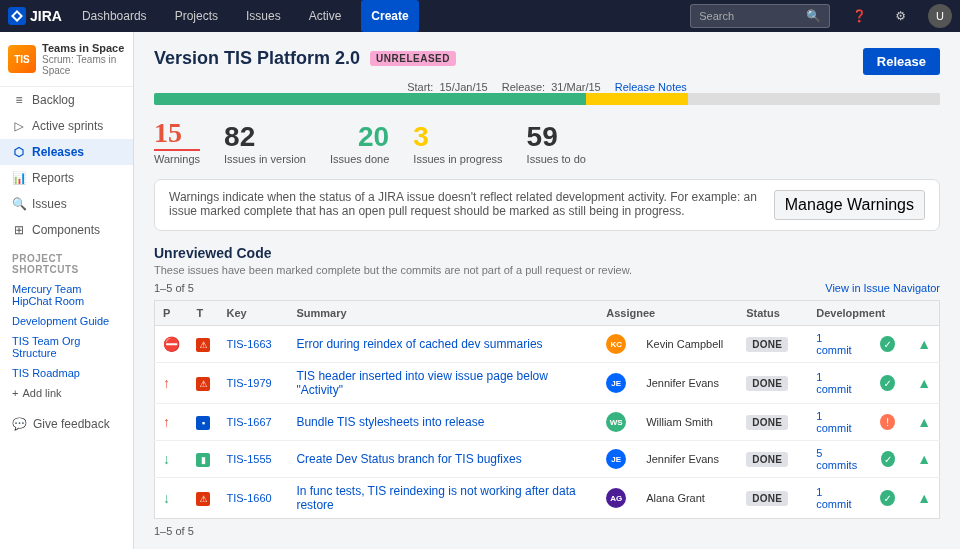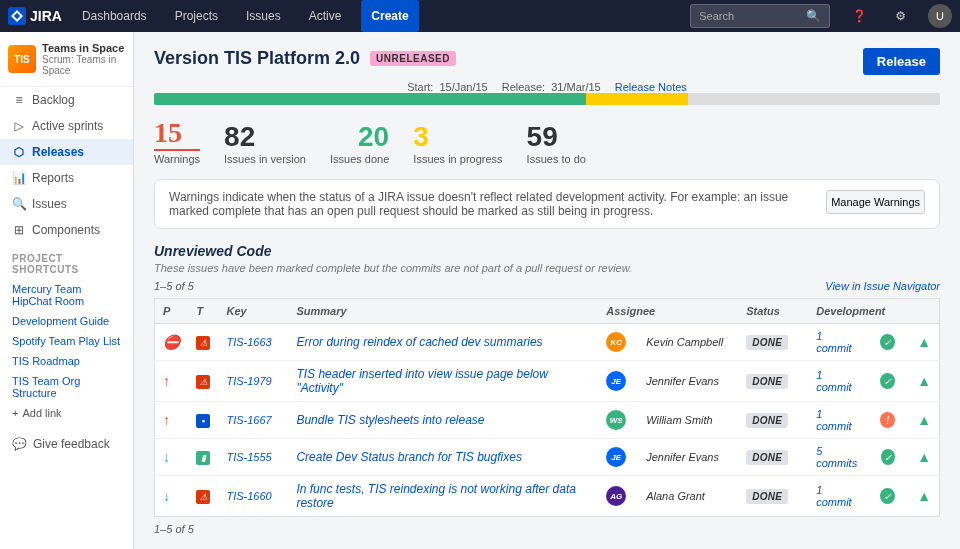--- a/index.html
+++ b/index.html
@@ -175,29 +175,29 @@
       align-items: flex-start;
       justify-content: space-between;
       gap: 10px;
       font-size: 12px;
       color: #555;
     }
     .info-box .manage-btn {
       background: #f4f5f7;
       border: 1px solid #ccc;
       border-radius: 3px;
-      padding: 5px 4px;
-      font-size: 11px;
+      padding: 5px 10px;
+      font-size: 16px;
       cursor: pointer;
       white-space: nowrap;
       flex-shrink: 0;
     }
 
     
-    .section { margin-bottom: 16px; font-style: italic; }
+    .section { margin-bottom: 16px; }
     .section-title { font-size: 14px; font-weight: 600; color: #172b4d; margin-bottom: 3px; }
     .section-subtitle { font-size: 11px; color: #777; margin-bottom: 6px; }
 
     .table-meta {
       display: flex;
       justify-content: space-between;
       align-items: center;
       margin-bottom: 6px;
       font-size: 11px;
       color: #555;
@@ -344,23 +344,22 @@
       <span>Issues</span>
     </div>
     <div class="sidebar-item">
       <span class="s-icon">⊞</span>
       <span>Components</span>
     </div>
 
     <div class="sidebar-section-title">PROJECT SHORTCUTS</div>
     <a class="sidebar-link">Mercury Team HipChat Room</a>
     <a class="sidebar-link">Development Guide</a>
-    <a class="sidebar-link">Spotify Team Play List</a>
+    <a class="sidebar-link">TIS Team Org Structure</a>
     <a class="sidebar-link">TIS Roadmap</a>
-    <a class="sidebar-link">TIS Team Org Structure</a>
 
     <div class="sidebar-add-link">
       <span>+</span>
       <span>Add link</span>
     </div>
 
     <div style="height:8px;"></div>
     <div class="sidebar-item">
       <span>💬</span>
       <span>Give feedback</span>

